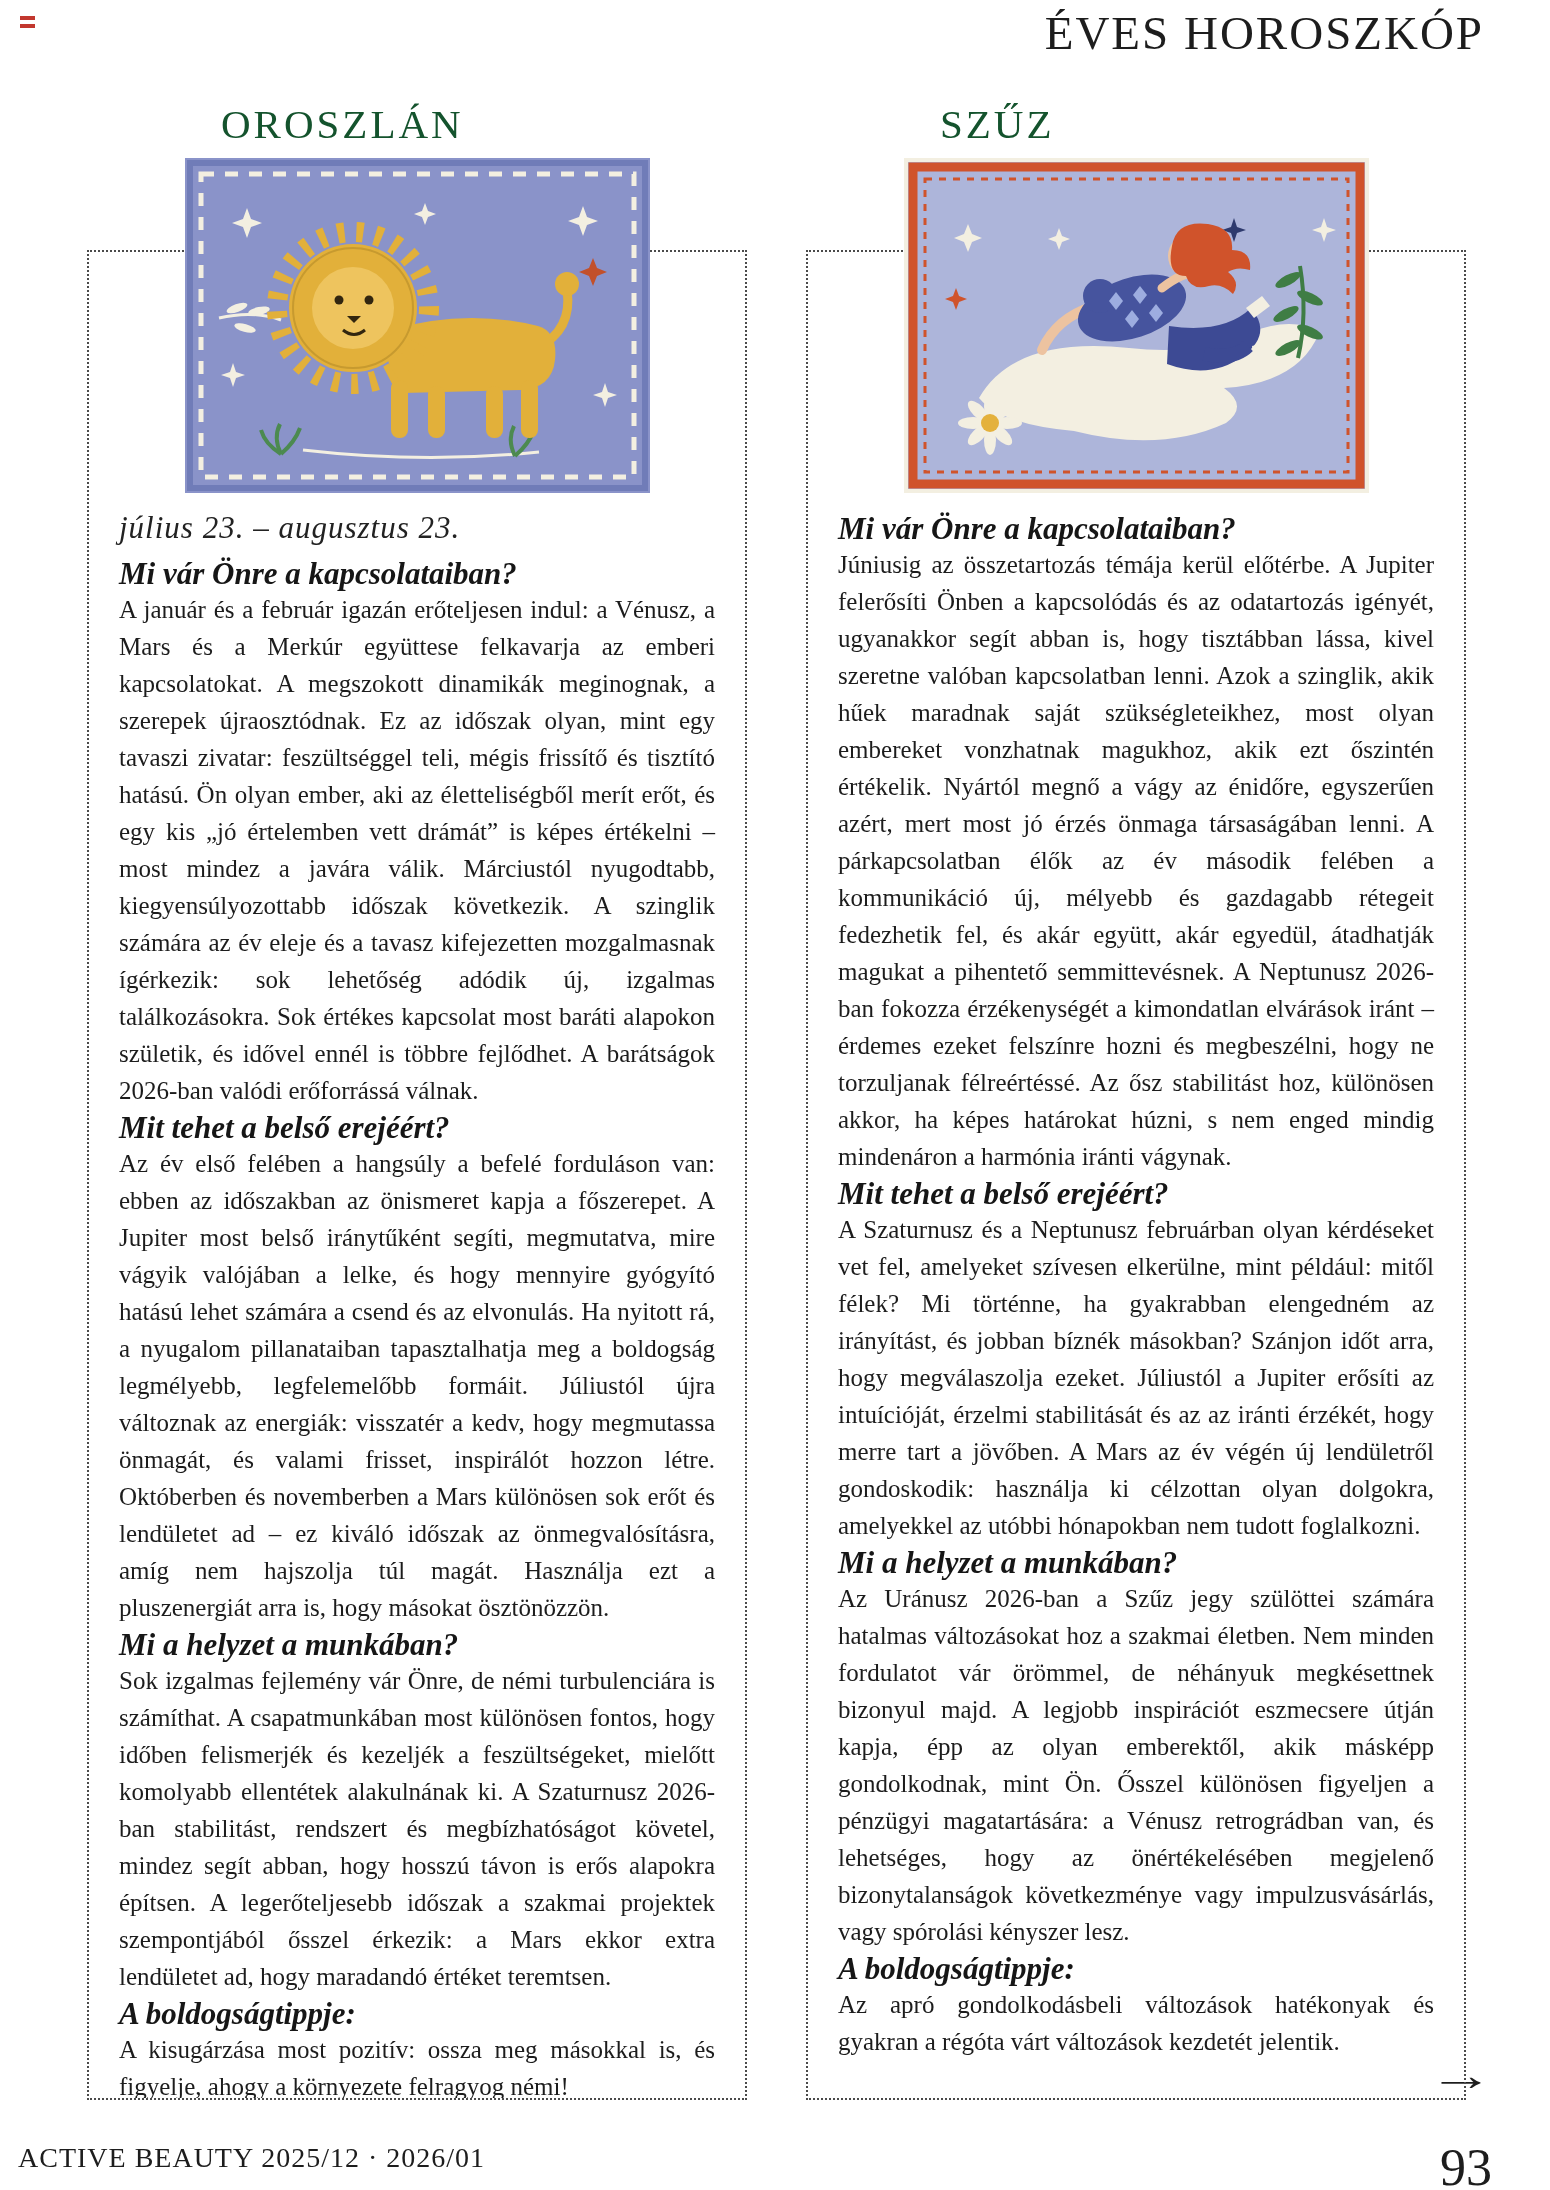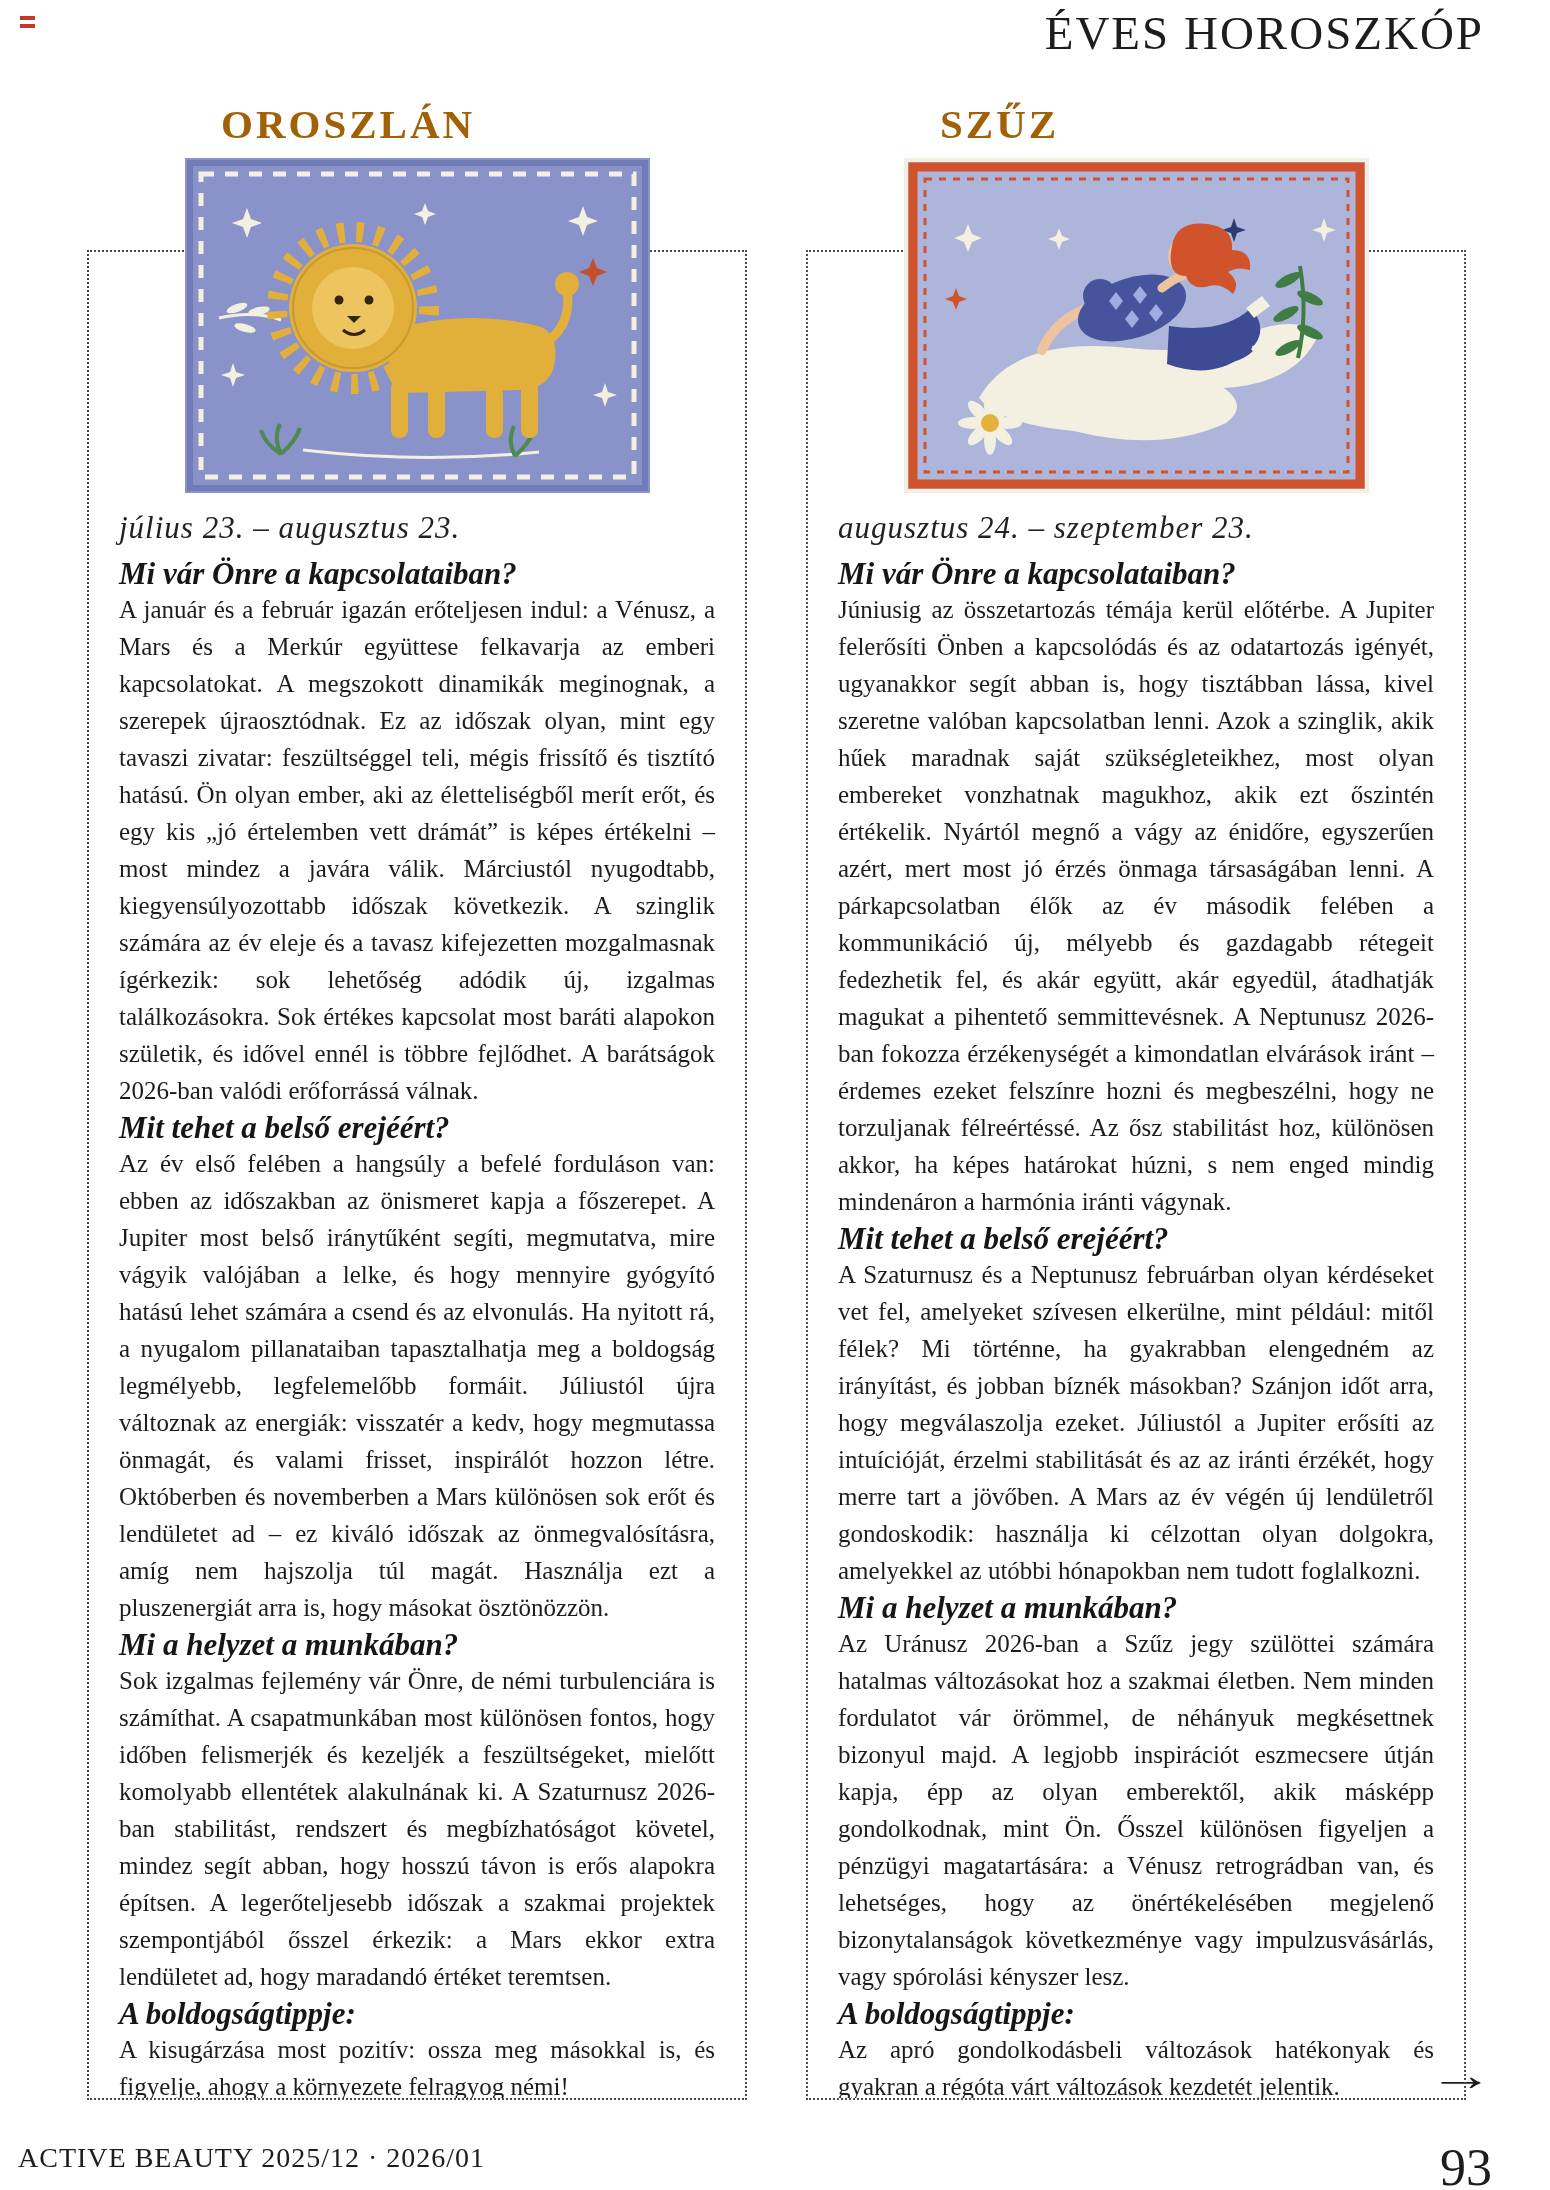--- a/index.html
+++ b/index.html
@@ -13,22 +13,22 @@
     font-size:47px;letter-spacing:2px;font-weight:400;color:#1d1d1d;text-align:right;
   }
   .corner-mark{position:absolute;top:16px;left:20px}
   .corner-mark .bar{width:15px;height:4px;background:#c2372e;margin-bottom:4px}
 
   .column{position:absolute;top:100px;width:660px}
   .col-leo{left:87px}
   .col-virgo{left:806px}
 
   .col-title{
-    font-size:41px;font-weight:700;letter-spacing:3px;
-    margin:0 0 0 134px;line-height:48px;color:#a16207;
+    font-size:41px;font-weight:400;letter-spacing:3px;
+    margin:0 0 0 134px;line-height:48px;color:#14532d;
   }
   .illustration{
     position:relative;z-index:2;width:465px;height:335px;
     margin:10px auto 0 auto;
   }
   .box{
     position:absolute;z-index:1;top:150px;left:0;
     width:660px;height:1850px;box-sizing:border-box;
     border:2px dotted #4a4a4a;
     padding:258px 30px 22px 30px;overflow:hidden;
@@ -192,21 +192,20 @@
           <ellipse cx="98" cy="277" rx="6" ry="13" transform="rotate(-45 98 277)"></ellipse>
           <ellipse cx="98" cy="253" rx="6" ry="13" transform="rotate(45 98 253)"></ellipse>
           <ellipse cx="74" cy="277" rx="6" ry="13" transform="rotate(45 74 277)"></ellipse>
         </g>
         <circle cx="86" cy="265" r="9" fill="#e4b13c"></circle>
       </g>
     </svg>
   </div>
 
   <div class="box">
-    <div class="date-range">augusztus 24. – szeptember 23.</div>
 
     <h3 class="q-heading">Mi vár Önre a kapcsolataiban?</h3>
     <p class="body-text">Júniusig az összetartozás témája kerül előtérbe. A Jupiter felerősíti Önben a kapcsolódás és az odatartozás igényét, ugyanakkor segít abban is, hogy tisztábban lássa, kivel szeretne valóban kapcsolatban lenni. Azok a szinglik, akik hűek maradnak saját szükségleteikhez, most olyan embereket vonzhatnak magukhoz, akik ezt őszintén értékelik. Nyártól megnő a vágy az énidőre, egyszerűen azért, mert most jó érzés önmaga társaságában lenni. A párkapcsolatban élők az év második felében a kommunikáció új, mélyebb és gazdagabb rétegeit fedezhetik fel, és akár együtt, akár egyedül, átadhatják magukat a pihentető semmittevésnek. A Neptunusz 2026-ban fokozza érzékenységét a kimondatlan elvárások iránt – érdemes ezeket felszínre hozni és megbeszélni, hogy ne torzuljanak félreértéssé. Az ősz stabilitást hoz, különösen akkor, ha képes határokat húzni, s nem enged mindig mindenáron a harmónia iránti vágynak.</p>
 
     <h3 class="q-heading">Mit tehet a belső erejéért?</h3>
     <p class="body-text">A Szaturnusz és a Neptunusz februárban olyan kérdéseket vet fel, amelyeket szívesen elkerülne, mint például: mitől félek? Mi történne, ha gyakrabban elengedném az irányítást, és jobban bíznék másokban? Szánjon időt arra, hogy megválaszolja ezeket. Júliustól a Jupiter erősíti az intuícióját, érzelmi stabilitását és az az iránti érzékét, hogy merre tart a jövőben. A Mars az év végén új lendületről gondoskodik: használja ki célzottan olyan dolgokra, amelyekkel az utóbbi hónapokban nem tudott foglalkozni.</p>
 
     <h3 class="q-heading">Mi a helyzet a munkában?</h3>
     <p class="body-text">Az Uránusz 2026-ban a Szűz jegy szülöttei számára hatalmas változásokat hoz a szakmai életben. Nem minden fordulatot vár örömmel, de néhányuk megkésettnek bizonyul majd. A legjobb inspirációt eszmecsere útján kapja, épp az olyan emberektől, akik másképp gondolkodnak, mint Ön. Ősszel különösen figyeljen a pénzügyi magatartására: a Vénusz retrográdban van, és lehetséges, hogy az önértékelésében megjelenő bizonytalanságok következménye vagy impulzusvásárlás, vagy spórolási kényszer lesz.</p>
 

